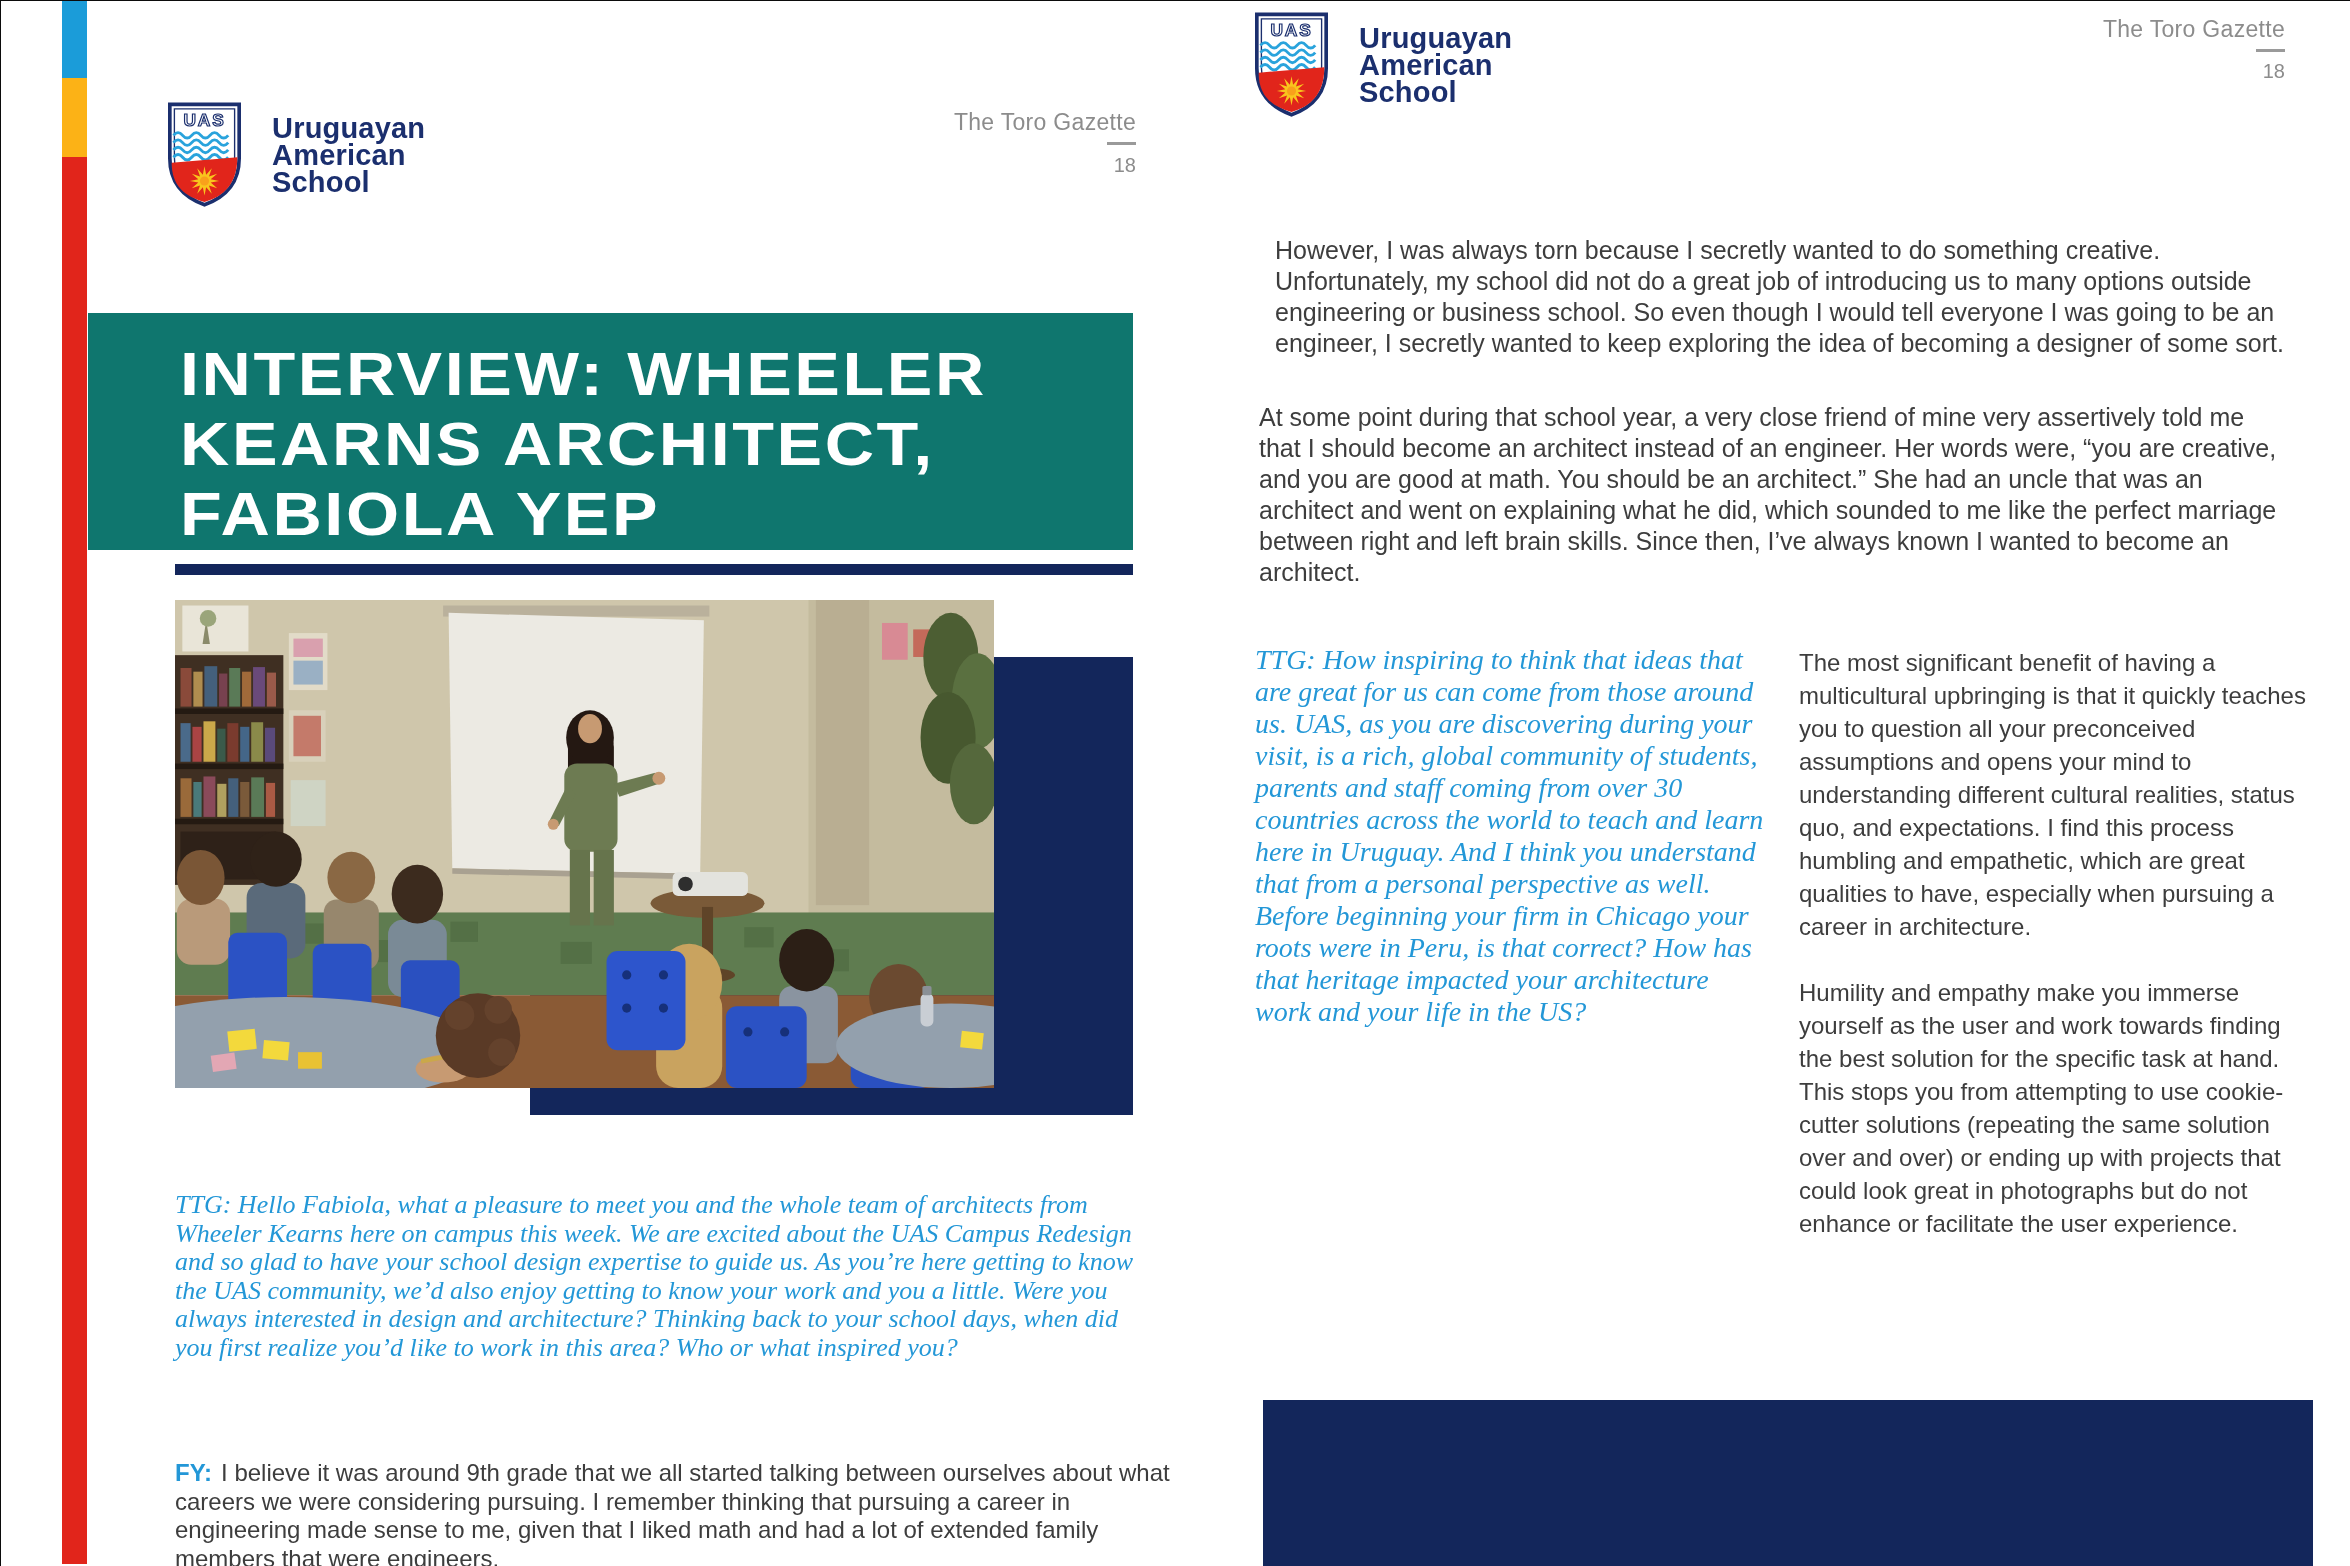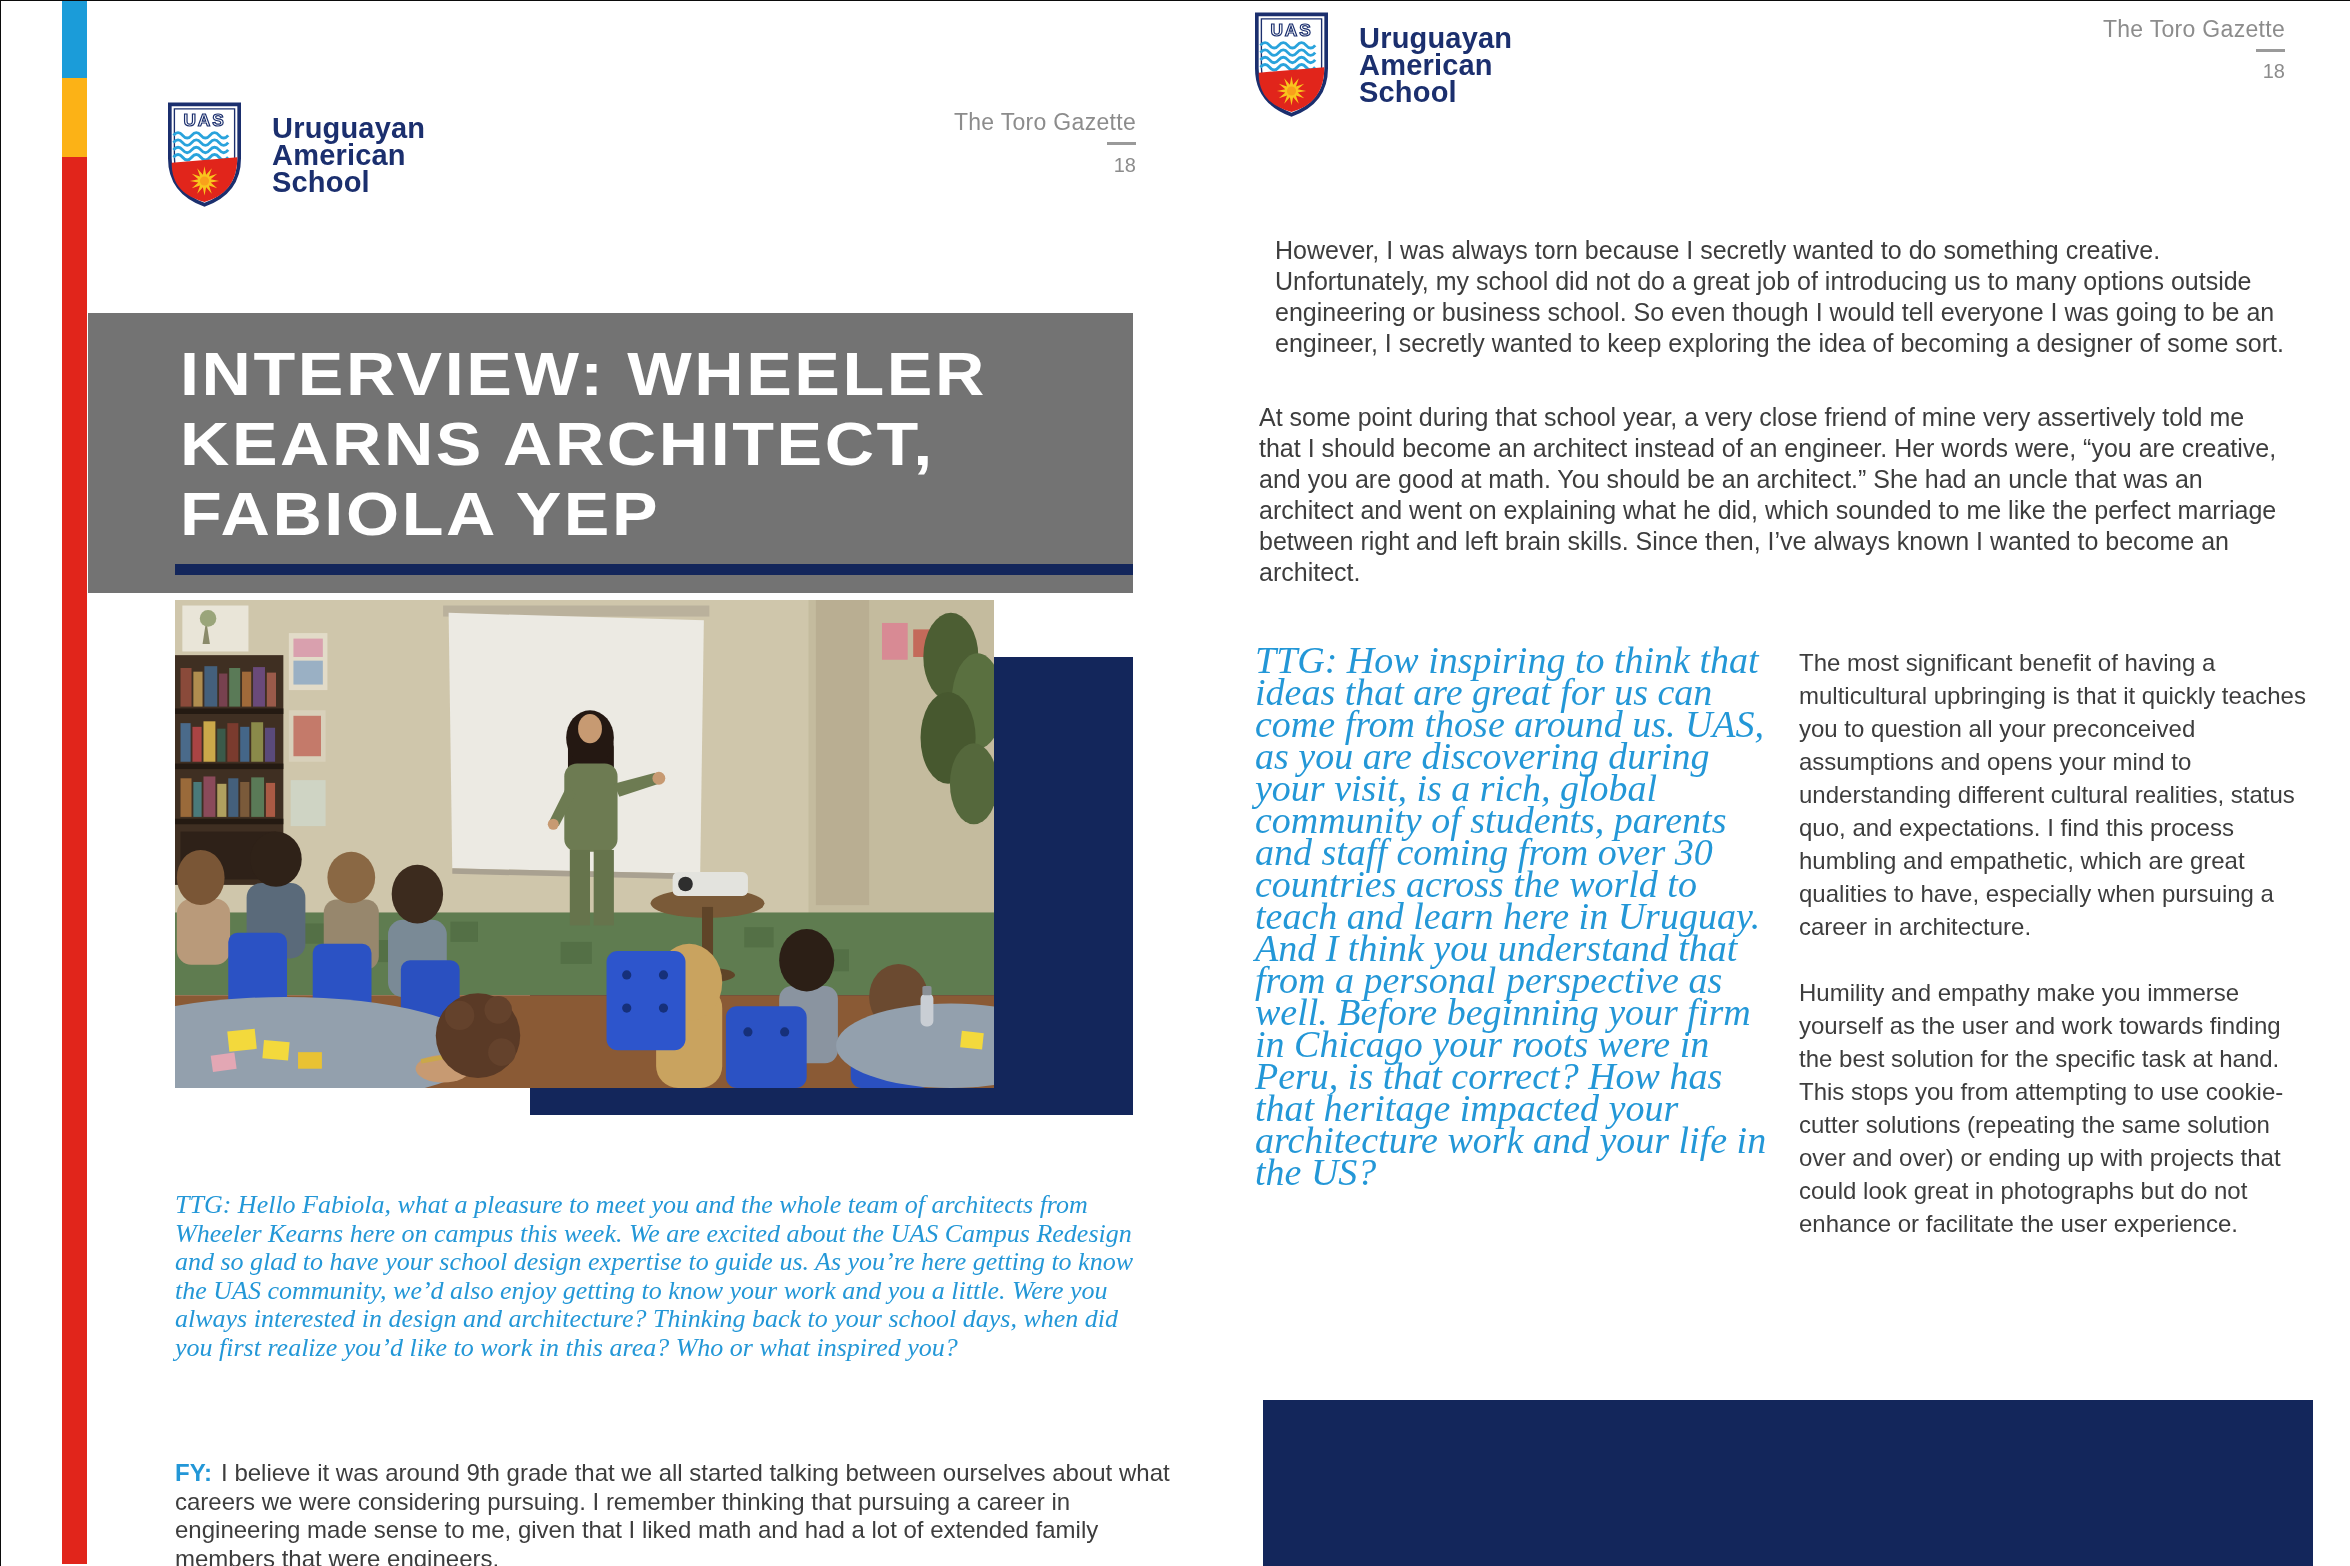--- a/index.html
+++ b/index.html
@@ -27,41 +27,41 @@
 
   
   .meta { position: absolute; width: 253px; text-align: right; color: #8c8c8c; }
   .meta-left  { left: 882px;  top: 108px; }
   .meta-right { left: 2031px; top: 14.7px; }
   .meta-label { font-size: 23px; letter-spacing: 0.3px; }
   .meta-rule  { display: inline-block; width: 29px; height: 2.8px; background: #9a9a9a; margin: 6.4px 0 5.5px 0; }
   .meta-num   { font-size: 20px; }
 
   
-  .headline-box { position: absolute; left: 87px; top: 312px; width: 1045px; height: 280px; background: #737373; }
+  .headline-box { position: absolute; left: 87px; top: 312px; width: 1045px; height: 237px; background: #0f766e; }
   .headline-inner { padding: 26px 0 0 92px; }
   .headline-line {
     color: #fff; font-weight: bold; font-size: 61px; line-height: 70px;
     letter-spacing: 2.3px; white-space: nowrap;
     transform: scaleX(1.12); transform-origin: left top;
   }
   .headline-rule { position: absolute; left: 174px; top: 563px; width: 958px; height: 11px; background: #13265b; }
 
   
   .photo-shadow { position: absolute; left: 529px; top: 656px; width: 603px; height: 458px; background: #13265b; }
   .photo { position: absolute; left: 174px; top: 599px; width: 819px; height: 488px; overflow: hidden; }
   .photo svg { display: block; width: 100%; height: 100%; }
 
   
   .ttg {
     position: absolute; color: #2397d7;
     font-family: "Liberation Serif", serif; font-style: italic;
   }
   .ttg-left  { left: 174px;  top: 1190px; width: 987px; font-size: 26px; line-height: 28.5px; }
-  .ttg-right { left: 1254px; top: 643px;  width: 516px;  font-size: 38px; line-height: 32px; }
+  .ttg-right { left: 1254px; top: 643px;  width: 516px;  font-size: 28px; line-height: 32px; }
 
   .bodytext { position: absolute; color: #3d3d3d; }
   .fy-left    { left: 174px;  top: 1458px; width: 1001px; font-size: 24px; line-height: 28.5px; }
   .para-right { left: 1258px; width: 1033px; font-size: 25px; line-height: 31px; }
   .para1-pos  { top: 234px; margin-left: 16px; }
   .para2-pos  { top: 401px; }
   .fy-col     { left: 1798px; top: 645px; width: 514px; font-size: 24px; line-height: 33px; }
   .fy-col p   { margin: 0 0 33px 0; }
   .fy-label   { color: #2397d7; font-weight: bold; margin-right: 9.2px; }
 

